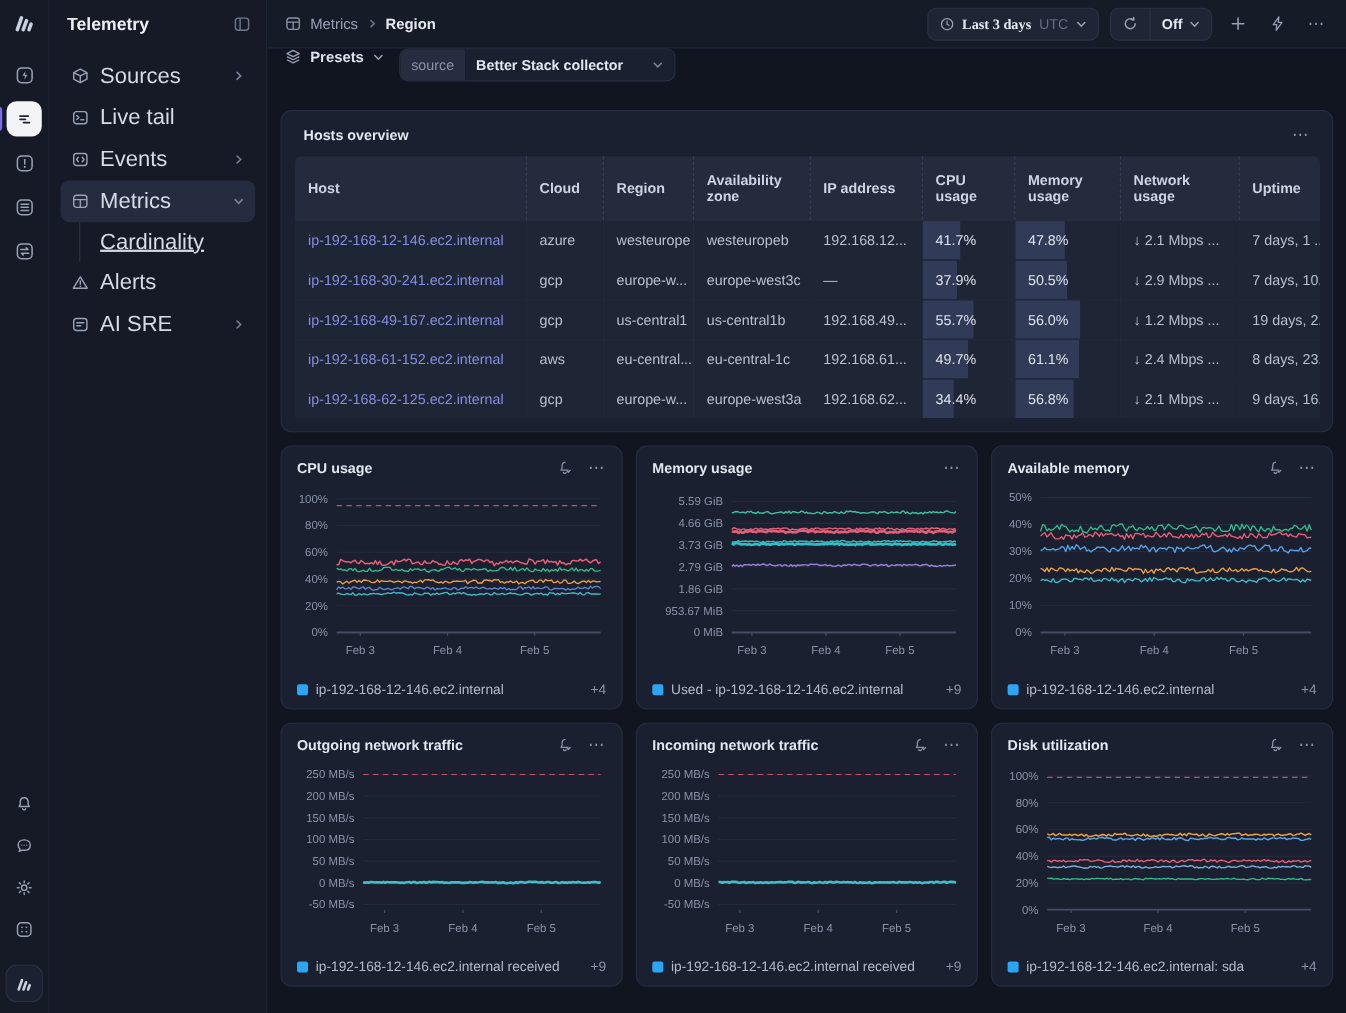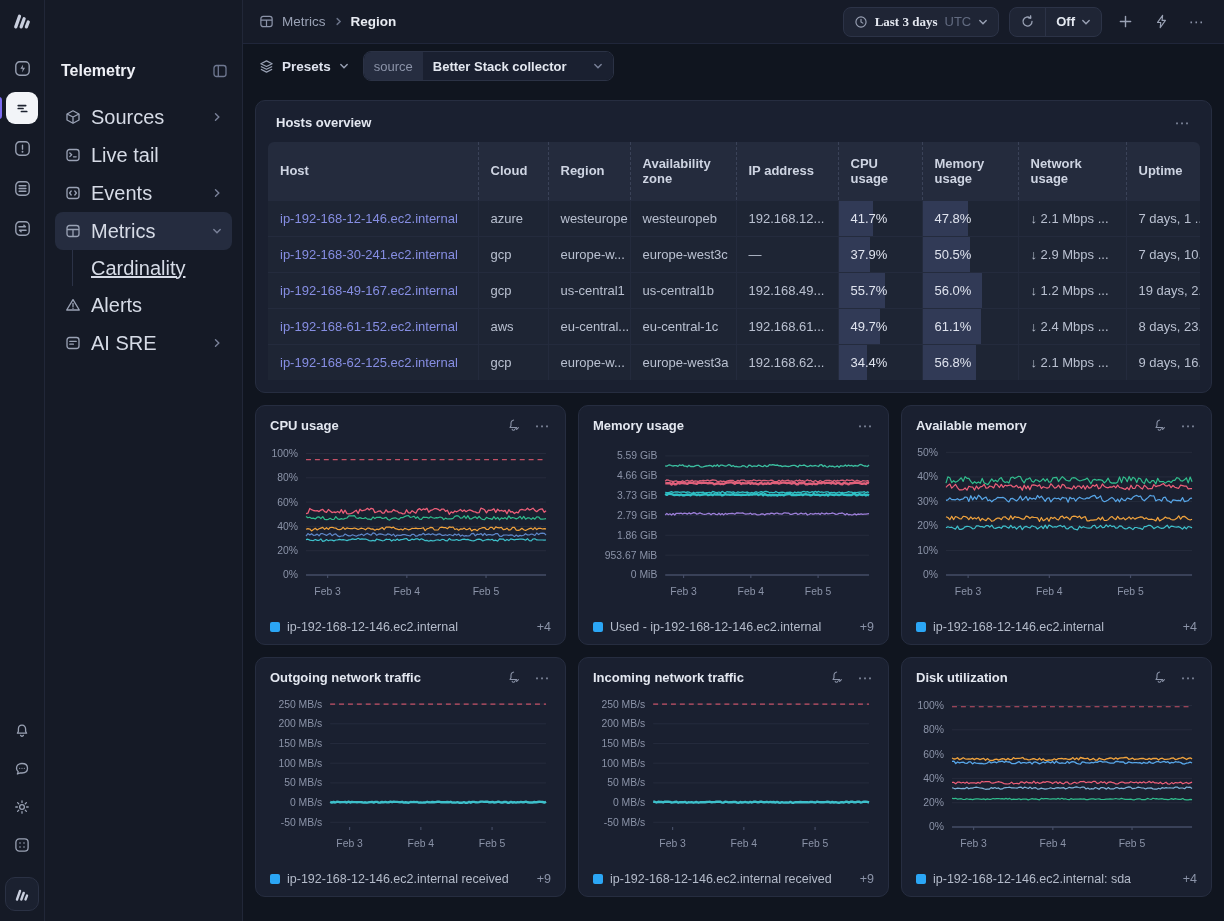--- a/index.html
+++ b/index.html
@@ -12,21 +12,21 @@
   .rail .logo-top { margin-bottom:22px; color:#c9cfde; }
   .rail-btn { width:32px; height:32px; border-radius:9px; display:flex; align-items:center; justify-content:center; color:#99a1b3; margin-bottom:8px; position:relative; cursor:pointer; }
   .rail-btn.active { background:#f2f4f8; color:#1c2230; }
   .rail-btn.active::before { content:""; position:absolute; left:-7px; top:5px; width:3px; height:22px; background:#7c6cf0; border-radius:0 3px 3px 0; }
   .rail-bottom { margin-top:auto; display:flex; flex-direction:column; align-items:center; }
   .rail-bottom .rail-btn { margin-bottom:6px; }
   .ws-logo { width:34px; height:34px; border-radius:10px; border:1px solid #2a3144; background:#1b2130; display:flex; align-items:center; justify-content:center; color:#c9cfde; margin-top:10px; cursor:pointer; }
 
   
   .sidebar { width:198px; background:#151a26; border-right:1px solid #212738; padding:12px 10px; flex-shrink:0; display:flex; flex-direction:column; }
-  .sb-head { display:flex; align-items:center; justify-content:space-between; padding:2px 4px 0 6px;margin-top:48px; }
+  .sb-head { display:flex; align-items:flex-start; justify-content:space-between; padding:2px 4px 0 6px; }
   .sb-title { font-size:16px; font-weight:bold; color:#eef0f6; }
   .sb-collapse { color:#6f7891; cursor:pointer; }
   .nav { margin-top:18px; }
   .nav-item { height:38px; display:flex; align-items:center; gap:10px; padding:0 10px; border-radius:8px; font-size:20px; color:#d6dbe6; cursor:pointer; }
   .nav-item .nico { color:#9aa2b5; display:flex; }
   .nav-item .chev { margin-left:auto; color:#7a8299; display:flex; }
   .nav-item.active { background:#252c3f; }
   .nav-sub { margin-left:17px; border-left:1px solid #2b3246;text-decoration:underline; }
   .nav-sub .nav-item { height:36px; padding-left:18px; border-radius:0 8px 8px 0; }
 
@@ -43,21 +43,21 @@
   .pill.time { padding:0 10px; gap:7px; font-size:13px; }
   .pill.time .tlabel { color:#e4e8f0; font-weight:bold;font-family:Liberation Serif, serif; }
   .pill.time .tz { color:#626b80; }
   .pill .picon { color:#9aa2b5; display:flex; }
   .seg { padding:0 10px; height:100%; display:flex; align-items:center; gap:6px; }
   .seg + .seg { border-left:1px solid #2c3347; }
   .off-label { font-size:13px; font-weight:bold; color:#e4e8f0; }
   .icon-btn { color:#9aa2b5; width:26px; height:26px; display:flex; align-items:center; justify-content:center; cursor:pointer; border-radius:6px; }
   .dots { color:#8b93a8; font-size:15px; letter-spacing:1.5px; line-height:1; }
 
-  .presetbar { height:44px; display:flex; align-items:center; gap:14px; padding:0 16px; flex-shrink:0; }
+  .presetbar { height:44px; display:flex; align-items:flex-start; gap:14px; padding:0 16px; flex-shrink:0; }
   .presets-btn { display:flex; align-items:center; gap:8px; font-size:13.5px; font-weight:bold; color:#dfe3ee; cursor:pointer; }
   .presets-btn .picon, .presets-btn .chev { color:#9aa2b5; display:flex; }
   .src-pill { height:30px; border:1px solid #2b3245; border-radius:8px; display:flex; align-items:stretch; overflow:hidden; font-size:13px; cursor:pointer; }
   .src-key { background:#262d40; color:#8b93a8; display:flex; align-items:center; padding:11px 10px; }
   .src-val { background:#1a2030; color:#e4e8f0; font-weight:bold; display:flex; align-items:center; gap:26px; padding:0 10px; }
   .src-val .chev { color:#7a8299; display:flex; }
 
   .content { flex:1; padding:12px; overflow:hidden; }
 
   .card { background:#1a2030; border:1px solid #262d40; border-radius:10px; }

